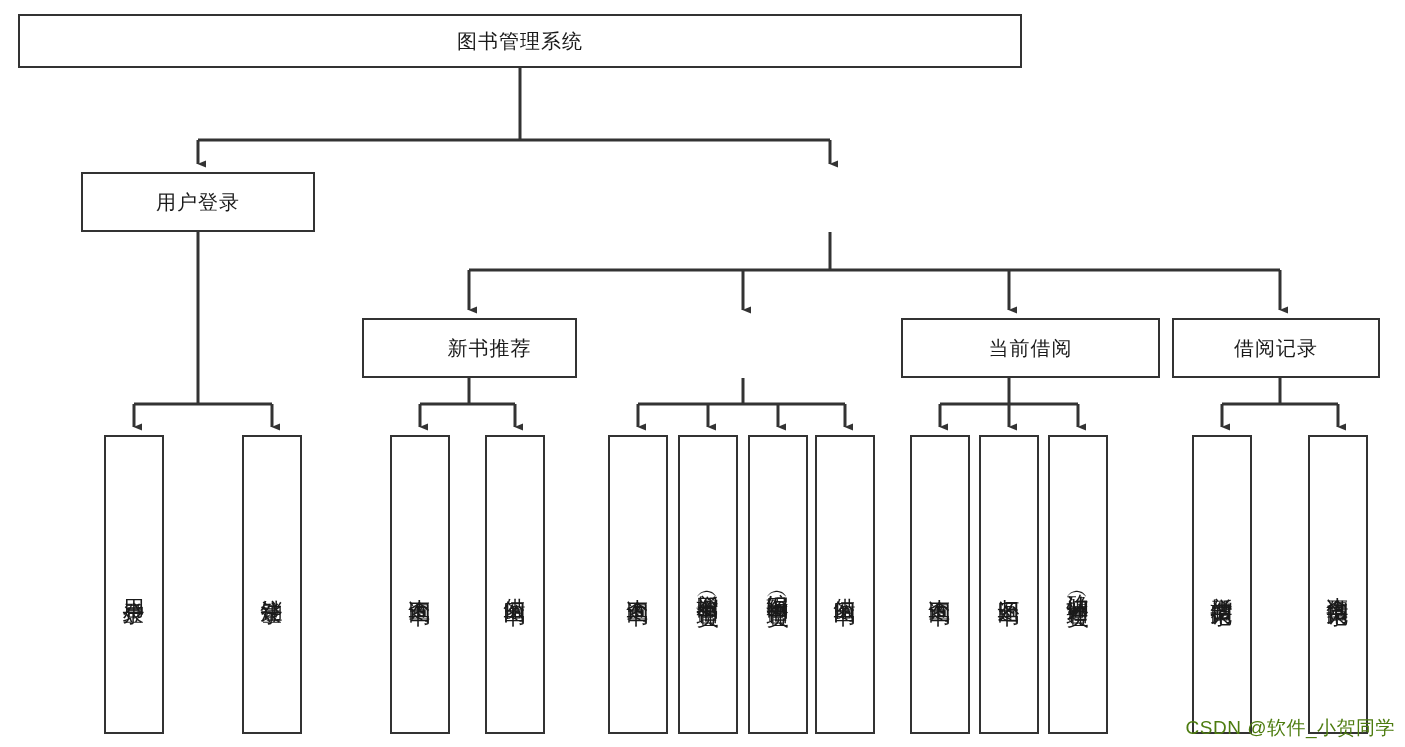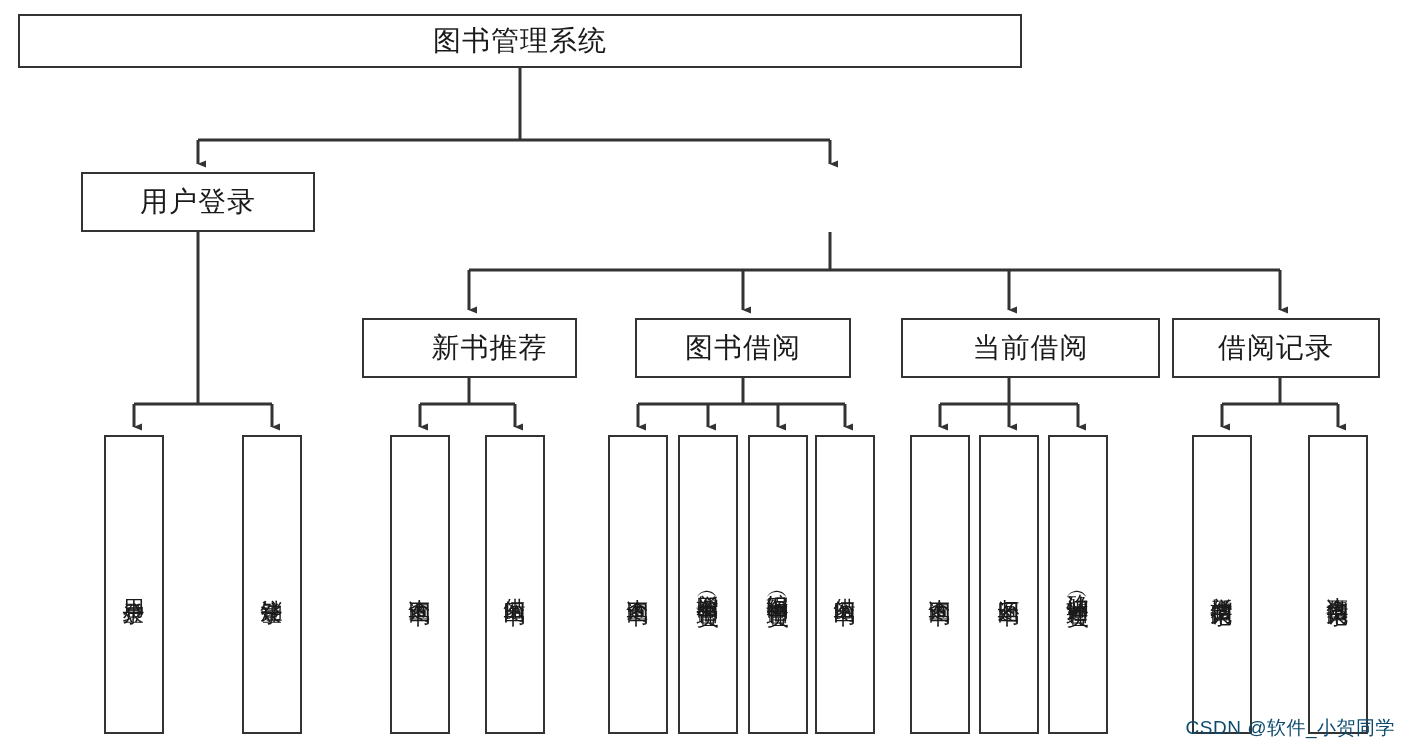--- a/index.html
+++ b/index.html
@@ -28,42 +28,42 @@
     position: absolute;
     box-sizing: border-box;
     border: 2px solid #333333;
     background: #ffffff;
     display: flex;
     align-items: center;
     justify-content: center;
     color: #1a1a1a;
   }
   .node.horizontal {
-    font-size: 28px;
+    font-size: 20px;
     letter-spacing: 1px;
   }
   .node.vertical {
     writing-mode: vertical-rl;
     text-orientation: upright;
     font-size: 22px;
     letter-spacing: 2px;
     line-height: 1.05;
     padding: 4px 0;
     text-align: center;
     white-space: nowrap;
   }
   .node-label {
     display: block;
   }
   #watermark {
     position: absolute;
     right: 10px;
     bottom: 6px;
     font-size: 19px;
-    color: #0c4a6e;
+    color: #4d7c0f;
     letter-spacing: 0.5px;
     white-space: nowrap;
     pointer-events: none;
   }
 </style>
 </head>
 <body>
 
 <div id="diagram-root">
 
@@ -123,23 +123,20 @@
 
   <div class="node horizontal" style="left:81px; top:172px; width:234px; height:60px;">
     <span class="node-label">用户登录</span>
   </div>
 
 
   <div class="node horizontal" style="left:362px; top:318px; width:215px; height:60px;padding-left:40px;">
     <span class="node-label">新书推荐</span>
   </div>
 
-  <div class="node horizontal" style="left:635px; top:318px; width:216px; height:60px;">
-    <span class="node-label">图书借阅</span>
-  </div>
 
   <div class="node horizontal" style="left:901px; top:318px; width:259px; height:60px;">
     <span class="node-label">当前借阅</span>
   </div>
 
   <div class="node horizontal" style="left:1172px; top:318px; width:208px; height:60px;">
     <span class="node-label">借阅记录</span>
   </div>
 
   <div class="node vertical" style="left:104px; top:435px; width:60px; height:299px;">

